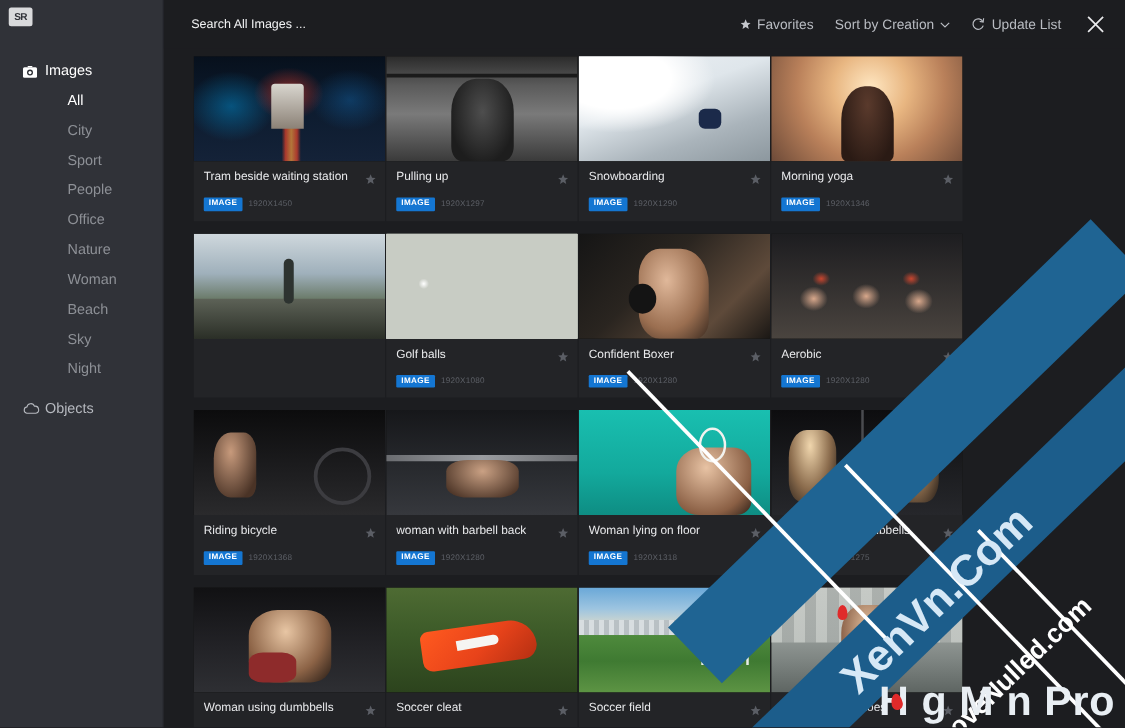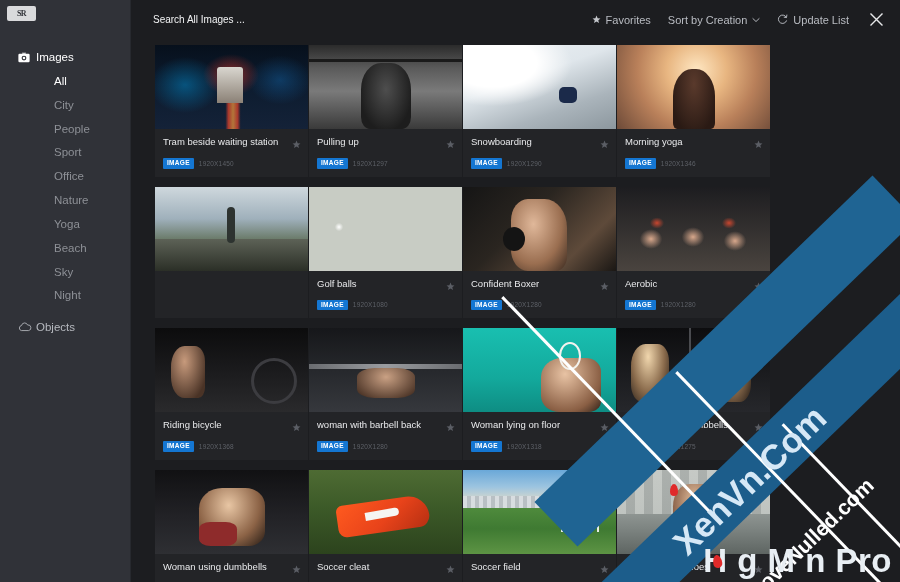--- a/index.html
+++ b/index.html
@@ -14,24 +14,24 @@
   
   #sidebar {
     width: 131px; height: 582px;
     background: #303238;
     flex: 0 0 131px;
     position: relative;
     border-right: 1px solid #27292e;
   }
   .logo-box {
     position: absolute; left: 7px; top: 6px;
-    width: 29px; height: 15px;
+    width: 19px; height: 15px;
     background: #d9dadc;
     border-radius: 2px;
-    display: flex; align-items: center; justify-content: center; font-family: Liberation Serif, serif;
+    display: flex; align-items: center; justify-content: center;
   }
   .logo-box span {
     font-size: 8px; font-weight: bold; color: #303238;
     letter-spacing: -0.5px; line-height: 1;
   }
   .nav { margin-top: 46px; }
   .nav-group-header {
     display: flex; align-items: center;
     padding: 5px 0 5px 18px;
     cursor: pointer;
@@ -187,25 +187,25 @@
             <circle cx="8" cy="7.7" r="3.2" fill="#303238"></circle>
             <circle cx="8" cy="7.7" r="1.7" fill="#ffffff"></circle>
           </svg>
         </span>
         <span class="gl">Images</span>
       </div>
 
       <div class="nav-sub">
         <div class="nav-item active">All</div>
         <div class="nav-item">City</div>
+        <div class="nav-item">Sport</div>
         <div class="nav-item">People</div>
-        <div class="nav-item">Sport</div>
         <div class="nav-item">Office</div>
         <div class="nav-item">Nature</div>
-        <div class="nav-item">Yoga</div>
+        <div class="nav-item">Woman</div>
         <div class="nav-item">Beach</div>
         <div class="nav-item">Sky</div>
         <div class="nav-item">Night</div>
       </div>
 
       <div class="nav-group-header objects">
         <span class="gi">
           <svg width="14" height="10" viewBox="0 0 18 12">
             <path d="M4.4 10.6 A3.3 3.3 0 0 1 4.6 4.1 A4 4 0 0 1 12.3 3.4 A2.9 2.9 0 0 1 13.6 10.6 Z" fill="none" stroke="#b6b9bf" stroke-width="1.1"></path>
           </svg>

